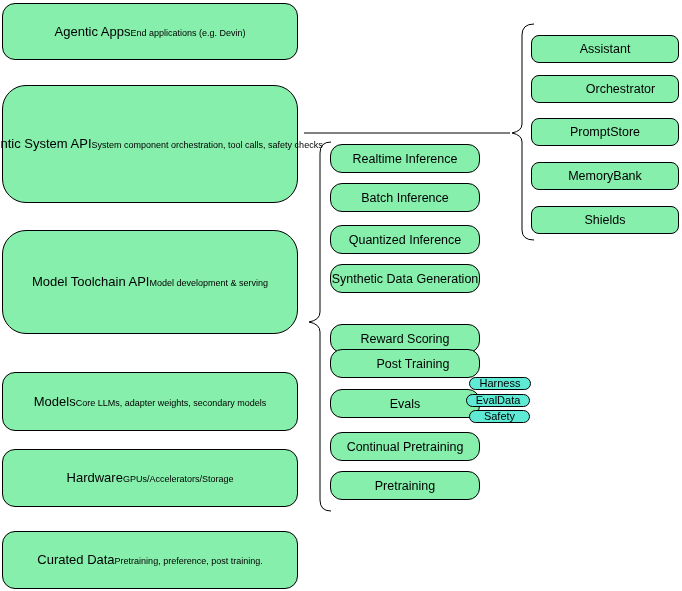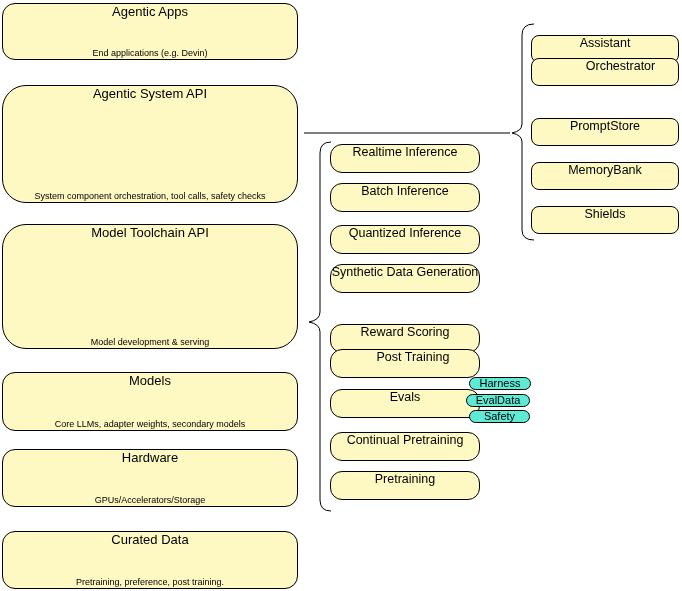--- a/index.html
+++ b/index.html
@@ -17,26 +17,25 @@
     overflow: hidden;
   }
   #connector-layer {
     position: absolute;
     left: 0; top: 0;
     width: 682px; height: 591px;
   }
   .node {
     position: absolute;
     box-sizing: border-box;
-    background: #fef9c3;
+    background: #86efac;
     border: 1px solid #000000;
     display: flex;
-    flex-direction: column;
     align-items: center;
-    justify-content: space-between;
+    justify-content: center;
     text-align: center;
   }
   .stack-node {
     left: 2px;
     width: 296px;
     border-radius: 13px;
   }
   .stack-node.big {
     border-radius: 24px;
   }
@@ -97,21 +96,21 @@
   <div class="node stack-node" style="top:3px;height:57px;">
     <div class="node-title">Agentic Apps</div>
     <div class="node-subtitle">End applications (e.g. Devin)</div>
   </div>
 
   <div class="node stack-node big" style="top:85px;height:118px;">
     <div class="node-title">Agentic System API</div>
     <div class="node-subtitle">System component orchestration, tool calls, safety checks</div>
   </div>
 
-  <div class="node stack-node big" style="top:224px;height:125px;">
+  <div class="node stack-node big" style="top:230px;height:104px;">
     <div class="node-title">Model Toolchain API</div>
     <div class="node-subtitle">Model development &amp; serving</div>
   </div>
 
   <div class="node stack-node" style="top:372px;height:59px;">
     <div class="node-title">Models</div>
     <div class="node-subtitle">Core LLMs, adapter weights, secondary models</div>
   </div>
 
   <div class="node stack-node" style="top:449px;height:58px;">
@@ -132,18 +131,18 @@
   <div class="node mid-node" style="top:349px;padding-left:16px;">Post Training</div>
   <div class="node mid-node" style="top:389px;">Evals</div>
   <div class="node mid-node" style="top:432px;">Continual Pretraining</div>
   <div class="node mid-node" style="top:471px;">Pretraining</div>
 
   <div class="pill" style="left:469px;top:377px;width:62px;">Harness</div>
   <div class="pill" style="left:466px;top:394px;width:64px;">EvalData</div>
   <div class="pill" style="left:469px;top:410px;width:61px;">Safety</div>
 
   <div class="node right-node" style="top:35px;">Assistant</div>
-  <div class="node right-node" style="top:58px;padding-left:31px;">Orchestrator</div>
+  <div class="node right-node" style="top:75px;padding-left:31px;">Orchestrator</div>
   <div class="node right-node" style="top:118px;">PromptStore</div>
   <div class="node right-node" style="top:162px;">MemoryBank</div>
   <div class="node right-node" style="top:206px;">Shields</div>
 
 </div>
 
 </body></html>

